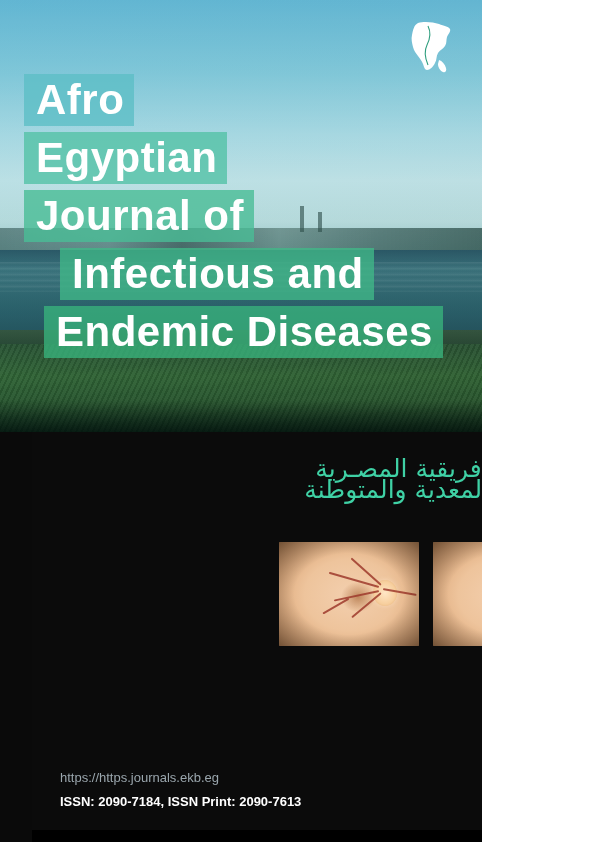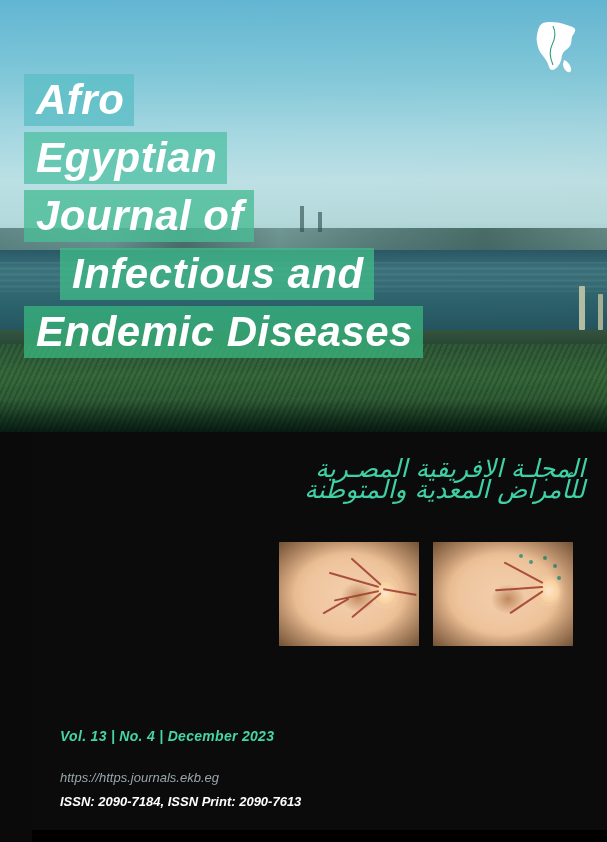--- a/index.html
+++ b/index.html
@@ -9,25 +9,24 @@
   }
   body {
     width: 607px;
     height: 842px;
     font-family: "Liberation Sans", sans-serif;
     overflow: hidden;
   }
 
   #cover {
     position: relative;
-    width: 607px;
+    width: 482px;
     height: 842px;
     background: #0a0a0a;
     overflow: hidden;
-    font-style: italic;
   }
 
   
   #hero {
     position: absolute;
     left: 0;
     top: 0;
     width: 607px;
     height: 432px;
     overflow: hidden;
@@ -173,21 +172,21 @@
     line-height: 52px;
     letter-spacing: 0.5px;
     padding: 0 10px 0 12px;
     margin-bottom: 6px;
     white-space: nowrap;
   }
   .tl1 { background: rgba(93, 190, 197, 0.80); }
   .tl2 { background: rgba(84, 194, 166, 0.80); }
   .tl3 { background: rgba(74, 189, 150, 0.80); text-align: right; }
   .tl4 { background: rgba(64, 184, 136, 0.78); margin-left: 36px; }
-  .tl5 { background: rgba(56, 180, 124, 0.78); }
+  .tl5 { background: rgba(56, 180, 124, 0.78); margin-left: 20px; }
 
   
   #africa-mark {
     position: absolute;
     right: 26px;
     top: 20px;
     width: 50px;
     height: 56px;
   }
 
@@ -372,18 +371,17 @@
       <div class="vessel" style="left:110px; top:40px; width:44px; height:2px; transform:rotate(208deg);"></div>
       <div class="vessel" style="left:110px; top:48px; width:40px; height:2px; transform:rotate(146deg);"></div>
       <div class="laser-dot" style="left:86px; top:12px;"></div>
       <div class="laser-dot" style="left:96px; top:18px;"></div>
       <div class="laser-dot" style="left:110px; top:14px;"></div>
       <div class="laser-dot" style="left:120px; top:22px;"></div>
       <div class="laser-dot" style="left:124px; top:34px;"></div>
       <div class="fundus-vignette"></div>
     </div>
 
-    <div id="issue-line">Vol. 13 | No. 4 | December 2023</div>
     <div id="url-line">https://https.journals.ekb.eg</div>
     <div id="issn-line">ISSN: 2090-7184, ISSN Print: 2090-7613</div>
     <div id="footer-bar"></div>
   </div>
 </div>
 
 </body></html>

